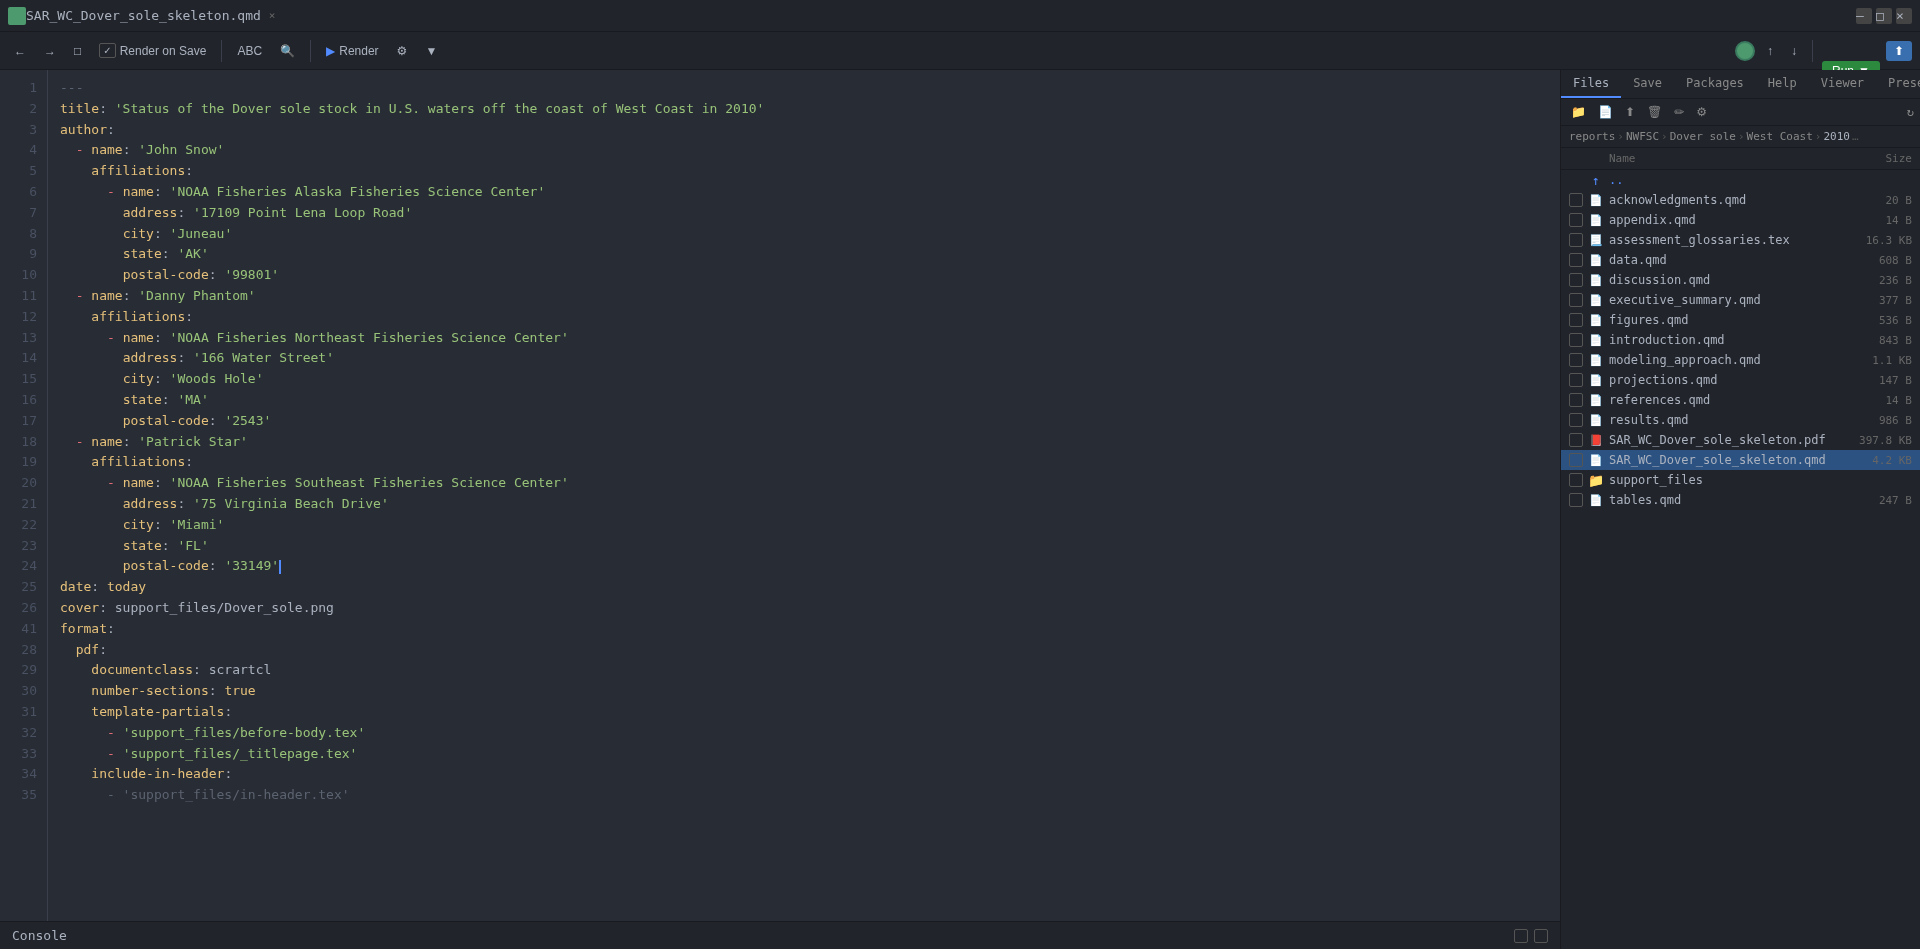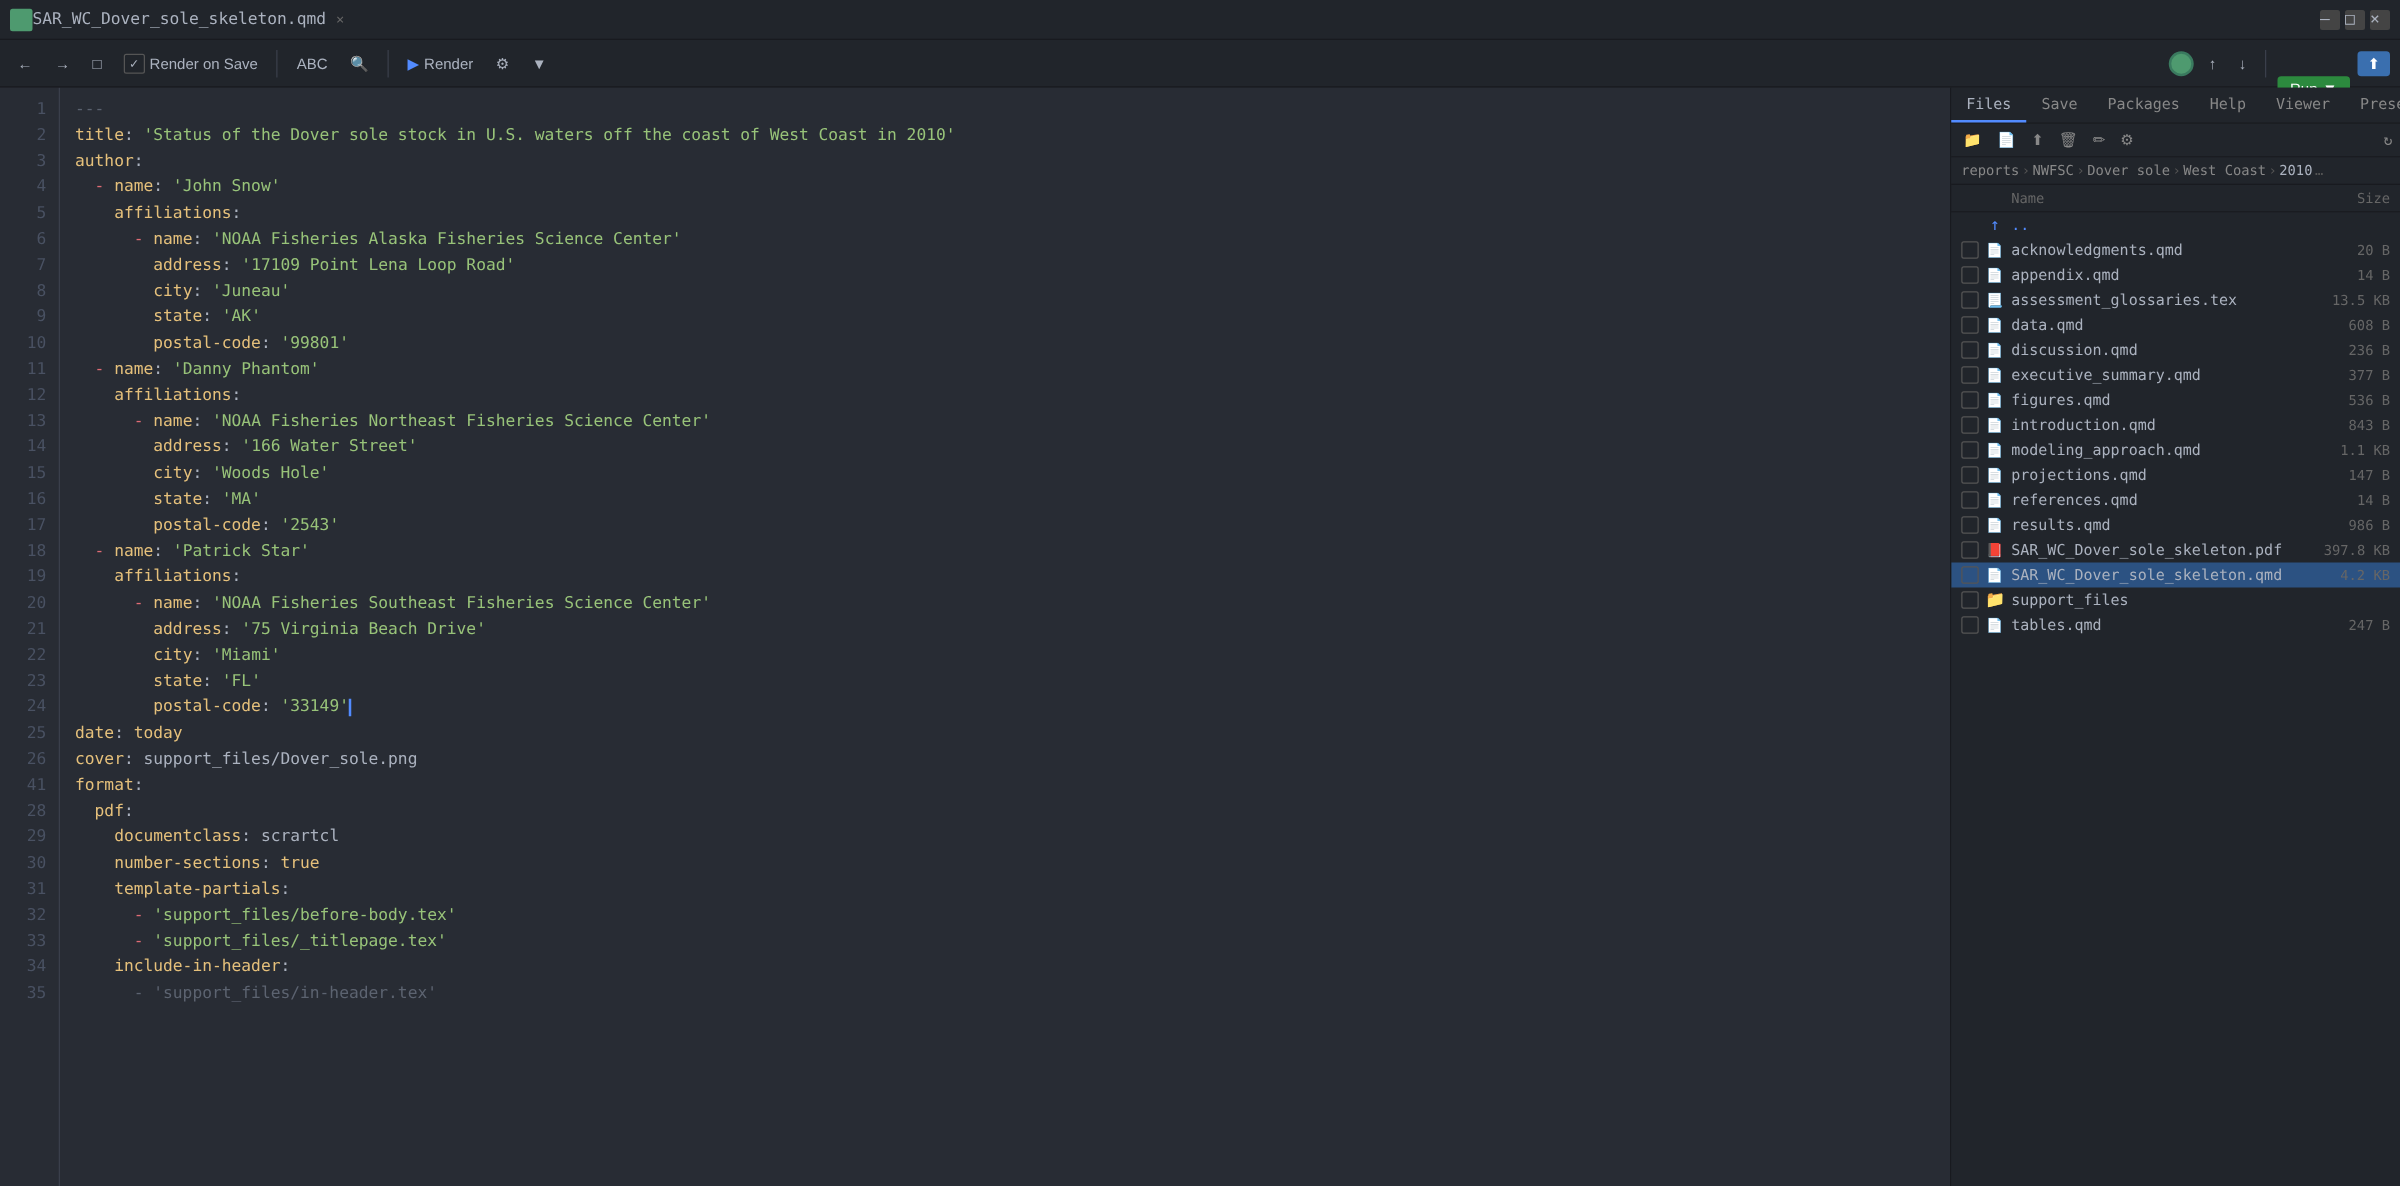--- a/index.html
+++ b/index.html
@@ -174,20 +174,27 @@
           <div>31</div>
           <div>32</div>
           <div>33</div>
           <div>34</div>
           <div>35</div>
         </div>
       <div class="code-lines" id="code-content"><div class="line"><span style="color:#5c6370;">---</span></div><div class="line"><span style="color:#e5c07b;">title</span><span style="color:#abb2bf;">: </span><span style="color:#98c379;">'Status of the Dover sole stock in U.S. waters off the coast of West Coast in 2010'</span></div><div class="line"><span style="color:#e5c07b;">author</span><span style="color:#abb2bf;">:</span></div><div class="line">  <span style="color:#e06c75;">- </span><span style="color:#e5c07b;">name</span><span style="color:#abb2bf;">: </span><span style="color:#98c379;">'John Snow'</span></div><div class="line">    <span style="color:#e5c07b;">affiliations</span><span style="color:#abb2bf;">:</span></div><div class="line">      <span style="color:#e06c75;">- </span><span style="color:#e5c07b;">name</span><span style="color:#abb2bf;">: </span><span style="color:#98c379;">'NOAA Fisheries Alaska Fisheries Science Center'</span></div><div class="line">        <span style="color:#e5c07b;">address</span><span style="color:#abb2bf;">: </span><span style="color:#98c379;">'17109 Point Lena Loop Road'</span></div><div class="line">        <span style="color:#e5c07b;">city</span><span style="color:#abb2bf;">: </span><span style="color:#98c379;">'Juneau'</span></div><div class="line">        <span style="color:#e5c07b;">state</span><span style="color:#abb2bf;">: </span><span style="color:#98c379;">'AK'</span></div><div class="line">        <span style="color:#e5c07b;">postal-code</span><span style="color:#abb2bf;">: </span><span style="color:#98c379;">'99801'</span></div><div class="line">  <span style="color:#e06c75;">- </span><span style="color:#e5c07b;">name</span><span style="color:#abb2bf;">: </span><span style="color:#98c379;">'Danny Phantom'</span></div><div class="line">    <span style="color:#e5c07b;">affiliations</span><span style="color:#abb2bf;">:</span></div><div class="line">      <span style="color:#e06c75;">- </span><span style="color:#e5c07b;">name</span><span style="color:#abb2bf;">: </span><span style="color:#98c379;">'NOAA Fisheries Northeast Fisheries Science Center'</span></div><div class="line">        <span style="color:#e5c07b;">address</span><span style="color:#abb2bf;">: </span><span style="color:#98c379;">'166 Water Street'</span></div><div class="line">        <span style="color:#e5c07b;">city</span><span style="color:#abb2bf;">: </span><span style="color:#98c379;">'Woods Hole'</span></div><div class="line">        <span style="color:#e5c07b;">state</span><span style="color:#abb2bf;">: </span><span style="color:#98c379;">'MA'</span></div><div class="line">        <span style="color:#e5c07b;">postal-code</span><span style="color:#abb2bf;">: </span><span style="color:#98c379;">'2543'</span></div><div class="line">  <span style="color:#e06c75;">- </span><span style="color:#e5c07b;">name</span><span style="color:#abb2bf;">: </span><span style="color:#98c379;">'Patrick Star'</span></div><div class="line">    <span style="color:#e5c07b;">affiliations</span><span style="color:#abb2bf;">:</span></div><div class="line">      <span style="color:#e06c75;">- </span><span style="color:#e5c07b;">name</span><span style="color:#abb2bf;">: </span><span style="color:#98c379;">'NOAA Fisheries Southeast Fisheries Science Center'</span></div><div class="line">        <span style="color:#e5c07b;">address</span><span style="color:#abb2bf;">: </span><span style="color:#98c379;">'75 Virginia Beach Drive'</span></div><div class="line">        <span style="color:#e5c07b;">city</span><span style="color:#abb2bf;">: </span><span style="color:#98c379;">'Miami'</span></div><div class="line">        <span style="color:#e5c07b;">state</span><span style="color:#abb2bf;">: </span><span style="color:#98c379;">'FL'</span></div><div class="line">        <span style="color:#e5c07b;">postal-code</span><span style="color:#abb2bf;">: </span><span style="color:#98c379;">'33149'</span><span class="cursor"></span></div><div class="line"><span style="color:#e5c07b;">date</span><span style="color:#abb2bf;">: </span><span style="color:#e5c07b;">today</span></div><div class="line"><span style="color:#e5c07b;">cover</span><span style="color:#abb2bf;">: </span><span style="color:#abb2bf;">support_files/Dover_sole.png</span></div><div class="line"><span style="color:#e5c07b;">format</span><span style="color:#abb2bf;">:</span></div><div class="line">  <span style="color:#e5c07b;">pdf</span><span style="color:#abb2bf;">:</span></div><div class="line">    <span style="color:#e5c07b;">documentclass</span><span style="color:#abb2bf;">: </span><span style="color:#abb2bf;">scrartcl</span></div><div class="line">    <span style="color:#e5c07b;">number-sections</span><span style="color:#abb2bf;">: </span><span style="color:#e5c07b;">true</span></div><div class="line">    <span style="color:#e5c07b;">template-partials</span><span style="color:#abb2bf;">:</span></div><div class="line">      <span style="color:#e06c75;">- </span><span style="color:#98c379;">'support_files/before-body.tex'</span></div><div class="line">      <span style="color:#e06c75;">- </span><span style="color:#98c379;">'support_files/_titlepage.tex'</span></div><div class="line">    <span style="color:#e5c07b;">include-in-header</span><span style="color:#abb2bf;">:</span></div><div class="line"><span style="color:#5c6370;">      - 'support_files/in-header.tex'</span></div></div>
     </div>
 
 
+    <div class="console-bar">
+      <span class="console-tab">Console</span>
+      <div class="console-win-btns">
+        <span class="console-win-btn"></span>
+        <span class="console-win-btn"></span>
+      </div>
+    </div>
   </div>
 
   <div class="right-panel">
 
     <div class="right-panel-tabs" id="right-tabs">
     <div class="right-tab active">Files</div>
         <div class="right-tab">Save</div>
         <div class="right-tab">Packages</div>
         <div class="right-tab">Help</div>
         <div class="right-tab">Viewer</div>
@@ -248,21 +255,21 @@
           </div>
           <span class="file-name">appendix.qmd</span>
           <span class="file-size">14 B</span>
         </div>
         <div class="file-item">
           <div class="file-checkbox"></div>
           <div class="file-icon">
             <span style="color:#e5c07b;font-size:11px;">📃</span>
           </div>
           <span class="file-name">assessment_glossaries.tex</span>
-          <span class="file-size">13.5 KB</span>
+          <span class="file-size">16.3 KB</span>
         </div>
         <div class="file-item">
           <div class="file-checkbox"></div>
           <div class="file-icon">
             <span style="color:#528bff;font-size:11px;">📄</span>
           </div>
           <span class="file-name">data.qmd</span>
           <span class="file-size">608 B</span>
         </div>
         <div class="file-item">

